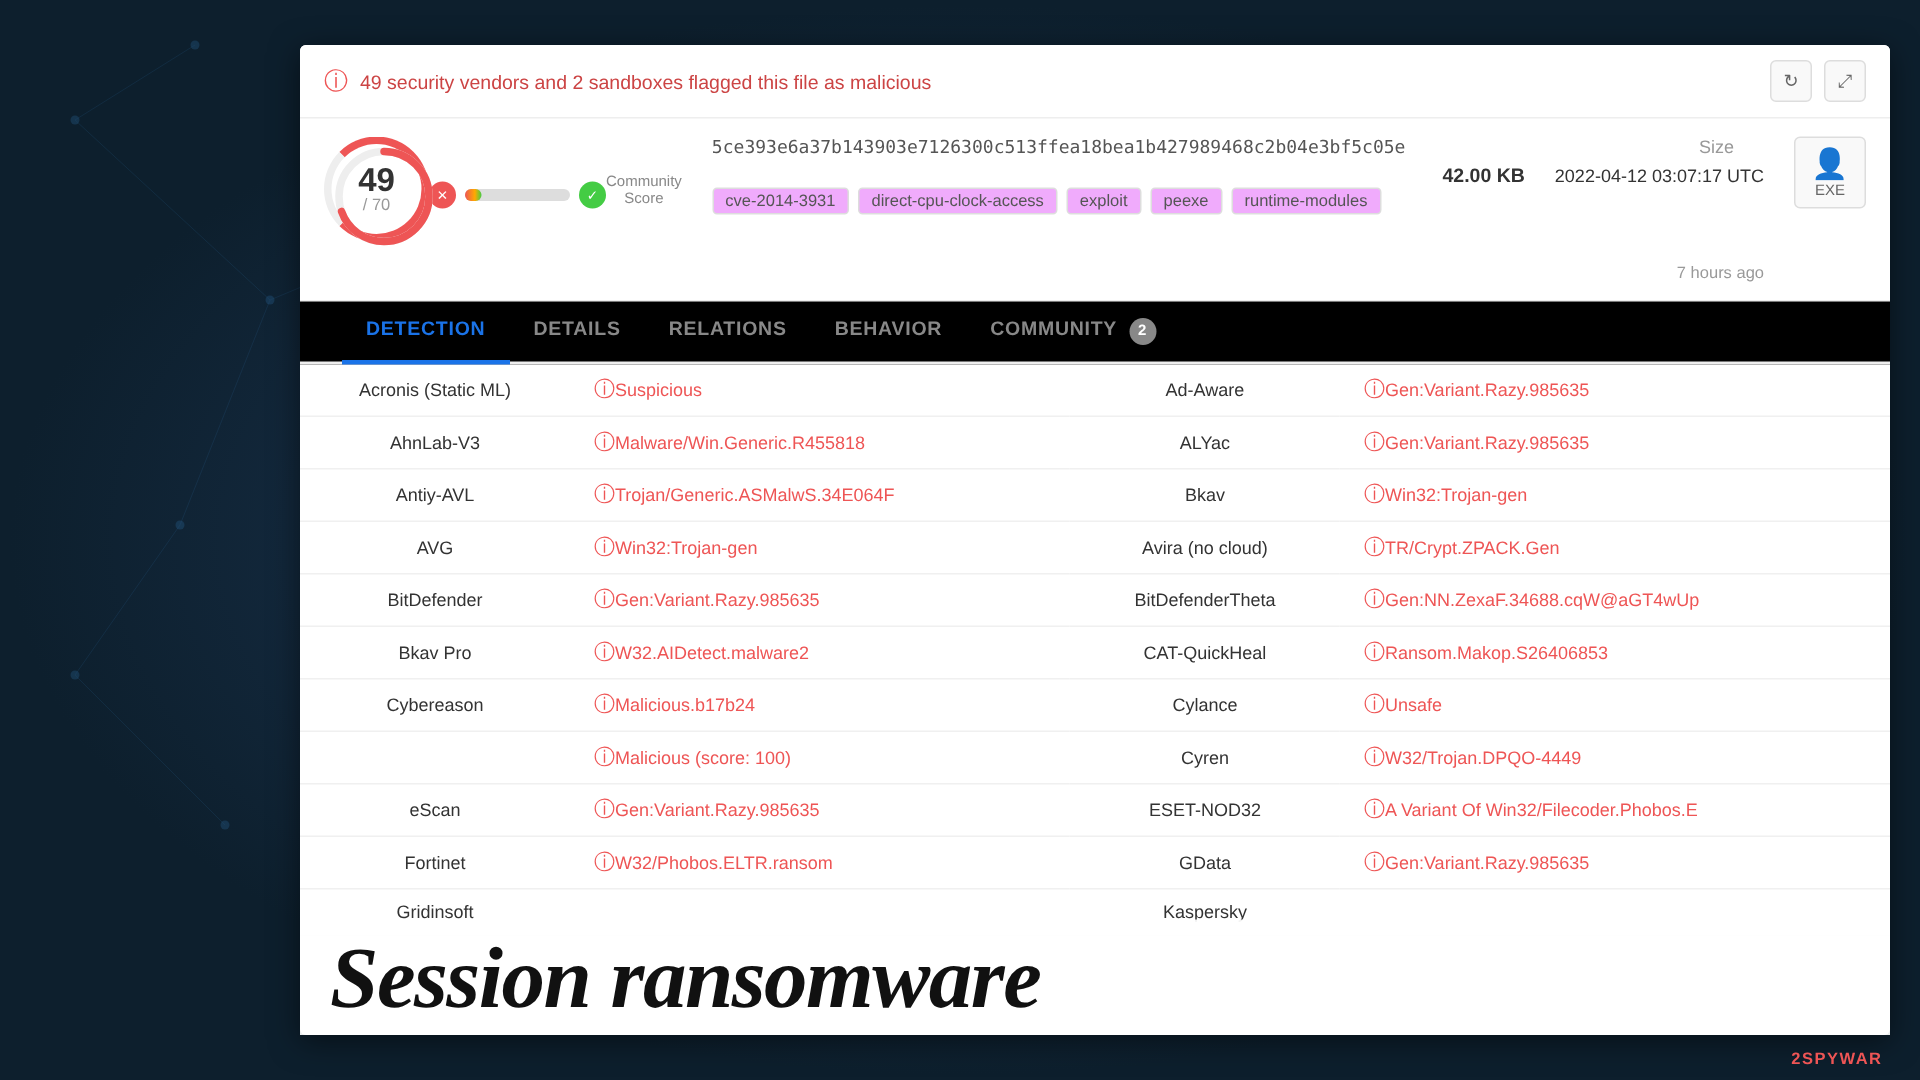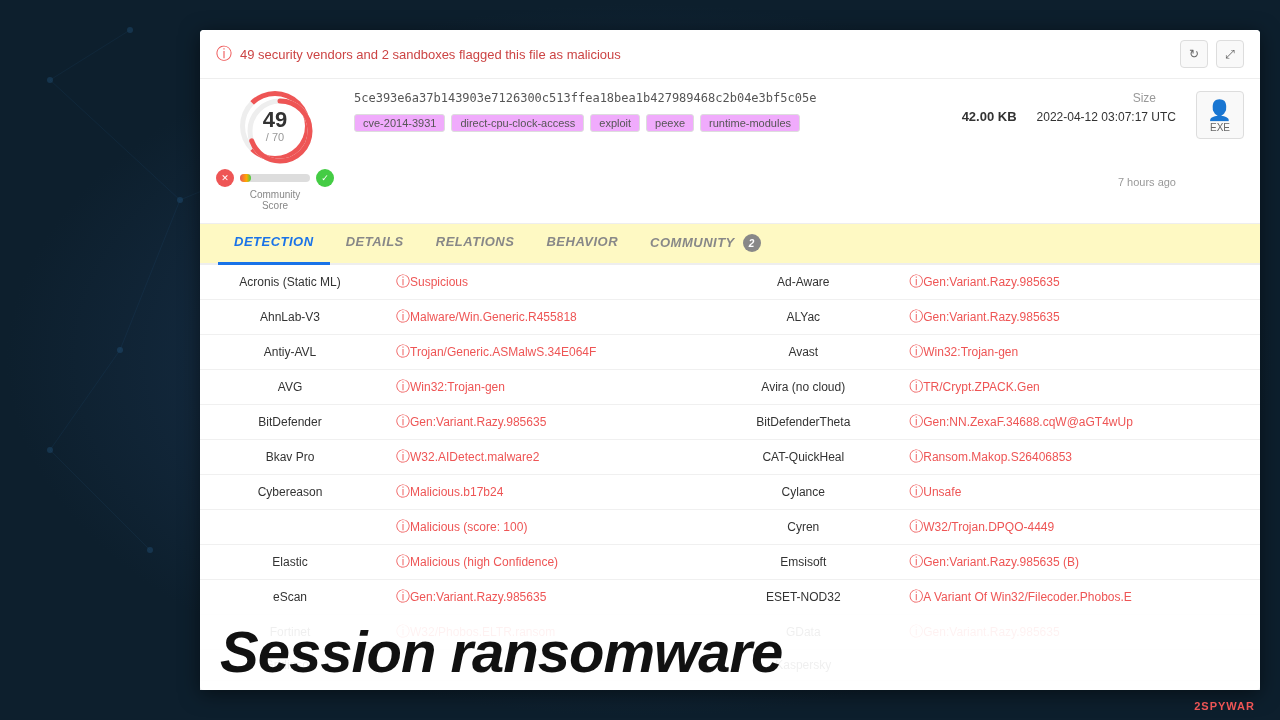--- a/index.html
+++ b/index.html
@@ -77,21 +77,21 @@
       display: flex;
       align-items: flex-start;
       padding: 12px 16px;
       border-bottom: 1px solid #eee;
       gap: 20px;
     }
 
     
     .score-circle-wrap {
       display: flex;
-      flex-direction: column;
+      flex-direction: row;
       align-items: center;
       flex-shrink: 0;
     }
     .score-circle {
       width: 70px; height: 70px;
       border-radius: 50%;
       border: 5px solid #eee;
       border-top-color: #e55;
       border-right-color: #e55;
       border-bottom-color: #e55;
@@ -158,21 +158,21 @@
     }
 
     
     .file-info {
       flex: 1;
     }
     .file-hash {
       font-size: 12px;
       color: #555;
       font-family: monospace;
-      margin-bottom: 9px;
+      margin-bottom: 20px;
     }
     .file-name {
       font-size: 12px;
       color: #666;
       margin-bottom: 8px;
     }
     .tags {
       display: flex;
       gap: 6px;
       flex-wrap: wrap;
@@ -209,23 +209,22 @@
     }
     .exe-icon-top {
       font-size: 20px;
       color: #888;
     }
 
     
     .tabs-bar {
       display: flex;
       border-bottom: 2px solid #eee;
-      padding: 0 18px;
-      background: #fef9c3;
-      font-style: italic;
+      padding: 0 28px;
+      background: #000000;
     }
     .tab {
       padding: 10px 16px;
       cursor: pointer;
       font-size: 13px;
       font-weight: 600;
       color: #888;
       border-bottom: 3px solid transparent;
       margin-bottom: -2px;
       letter-spacing: 0.5px;
@@ -290,20 +289,21 @@
       right: 20px;
       z-index: 10;
       font-size: 58px;
       font-weight: bold;
       color: #111;
       letter-spacing: -1px;
       font-style: italic;
       pointer-events: none;
       background: rgba(255,255,255,0.92);
       padding: 5px 20px;
+      font-family: Liberation Serif, serif;
     }
 
     
     .spywar-logo {
       position: absolute;
       bottom: 8px;
       right: 25px;
       color: #ccc;
       font-size: 11px;
       font-weight: bold;
@@ -453,21 +453,21 @@
       <td class="vendor-name">ALYac</td>
       <td>
         <span class="det-icon">ⓘ</span><span class="det-text">Gen:Variant.Razy.985635</span>
       </td>
     </tr>
           <tr>
       <td class="vendor-name">Antiy-AVL</td>
       <td>
         <span class="det-icon">ⓘ</span><span class="det-text">Trojan/Generic.ASMalwS.34E064F</span>
       </td>
-      <td class="vendor-name">Avast</td>
+      <td class="vendor-name">Bkav</td>
       <td>
         <span class="det-icon">ⓘ</span><span class="det-text">Win32:Trojan-gen</span>
       </td>
     </tr>
           <tr>
       <td class="vendor-name">AVG</td>
       <td>
         <span class="det-icon">ⓘ</span><span class="det-text">Win32:Trojan-gen</span>
       </td>
       <td class="vendor-name">Avira (no cloud)</td>
@@ -506,30 +506,20 @@
       </td>
     </tr>
           <tr>
       <td class="vendor-name"></td>
       <td>
         <span class="det-icon">ⓘ</span><span class="det-text">Malicious (score: 100)</span>
       </td>
       <td class="vendor-name">Cyren</td>
       <td>
         <span class="det-icon">ⓘ</span><span class="det-text">W32/Trojan.DPQO-4449</span>
-      </td>
-    </tr>
-          <tr>
-      <td class="vendor-name">Elastic</td>
-      <td>
-        <span class="det-icon">ⓘ</span><span class="det-text">Malicious (high Confidence)</span>
-      </td>
-      <td class="vendor-name">Emsisoft</td>
-      <td>
-        <span class="det-icon">ⓘ</span><span class="det-text">Gen:Variant.Razy.985635 (B)</span>
       </td>
     </tr>
           <tr>
       <td class="vendor-name">eScan</td>
       <td>
         <span class="det-icon">ⓘ</span><span class="det-text">Gen:Variant.Razy.985635</span>
       </td>
       <td class="vendor-name">ESET-NOD32</td>
       <td>
         <span class="det-icon">ⓘ</span><span class="det-text">A Variant Of Win32/Filecoder.Phobos.E</span>

